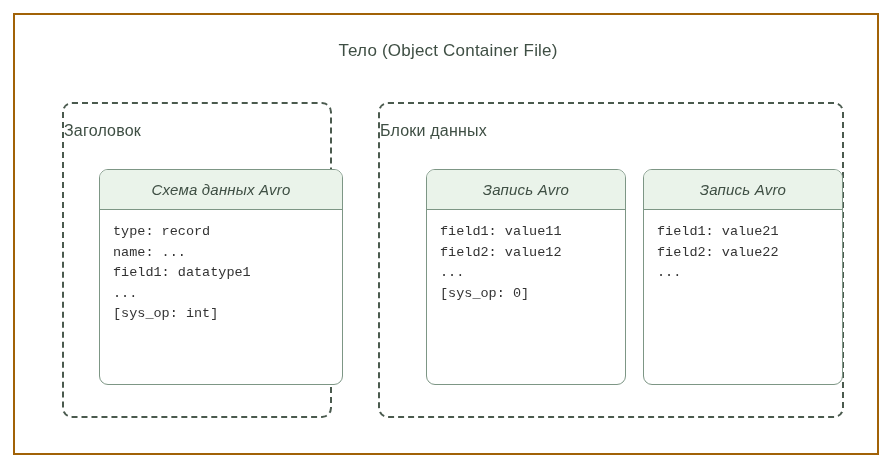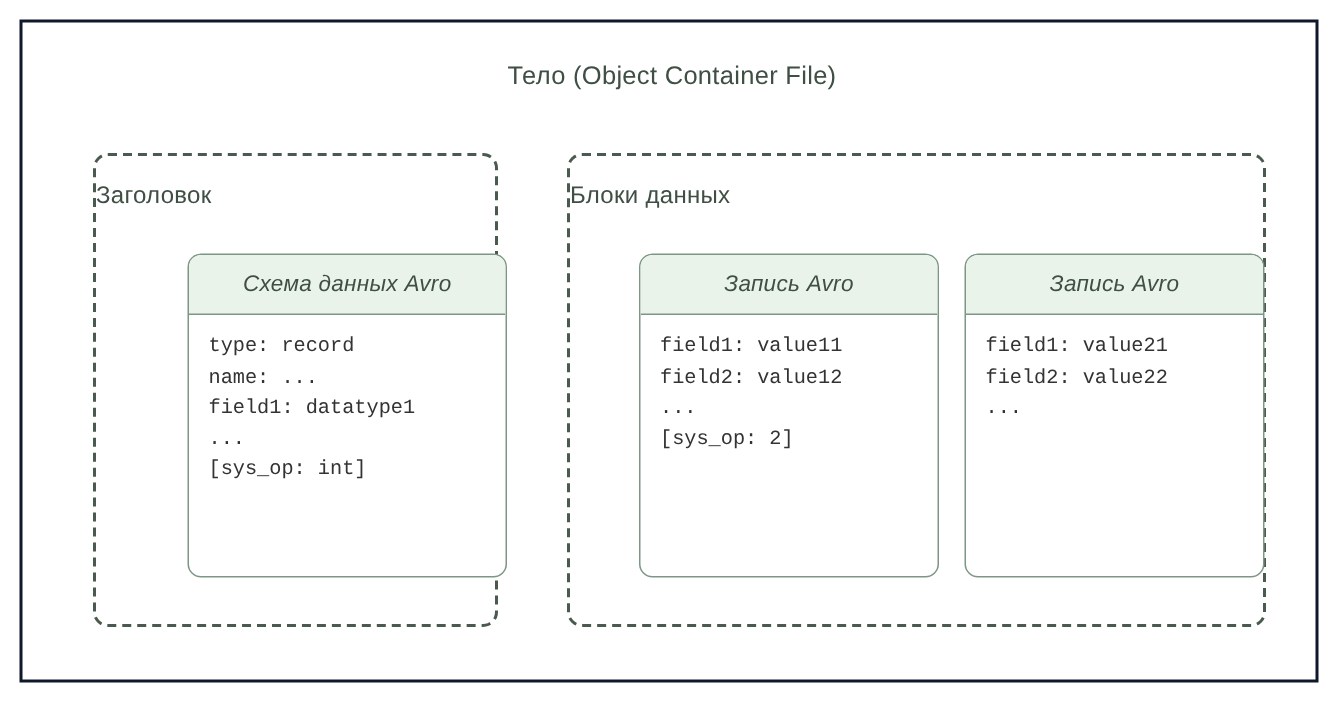--- a/index.html
+++ b/index.html
@@ -24,21 +24,21 @@
     overflow: hidden;
   }
 
   .outer-frame {
     position: absolute;
     left: 13px;
     top: 13px;
     width: 866px;
     height: 442px;
     box-sizing: border-box;
-    border: 2px solid #0f172a;
+    border: 2px solid #a16207;
     background: #ffffff;
   }
 
   .outer-title {
     position: absolute;
     left: 0;
     top: 26px;
     width: 866px;
     text-align: center;
     font-size: 17px;
@@ -90,23 +90,22 @@
     box-sizing: border-box;
     border: 1.5px solid #7d9685;
     border-radius: 9px;
     background: #ffffff;
     overflow: hidden;
   }
 
   #card-schema {
     left: 35px;
     top: 65px;
-    width: 213px;
+    width: 244px;
     height: 216px;
-    margin-left: 26px;
   }
 
   #card-record-1 {
     left: 46px;
     top: 65px;
     width: 200px;
     height: 216px;
   }
 
   #card-record-2 {
@@ -179,21 +178,21 @@
       <div class="group-title">Блоки данных</div>
 
       <div class="card" id="card-record-1">
         <div class="card-header">
           <span class="card-header-label">Запись Avro</span>
         </div>
         <div class="card-body">
           <div class="code-line">field1: value11</div>
           <div class="code-line">field2: value12</div>
           <div class="code-line">...</div>
-          <div class="code-line">[sys_op: 2]</div>
+          <div class="code-line">[sys_op: 0]</div>
         </div>
       </div>
 
       <div class="card" id="card-record-2">
         <div class="card-header">
           <span class="card-header-label">Запись Avro</span>
         </div>
         <div class="card-body">
           <div class="code-line">field1: value21</div>
           <div class="code-line">field2: value22</div>

